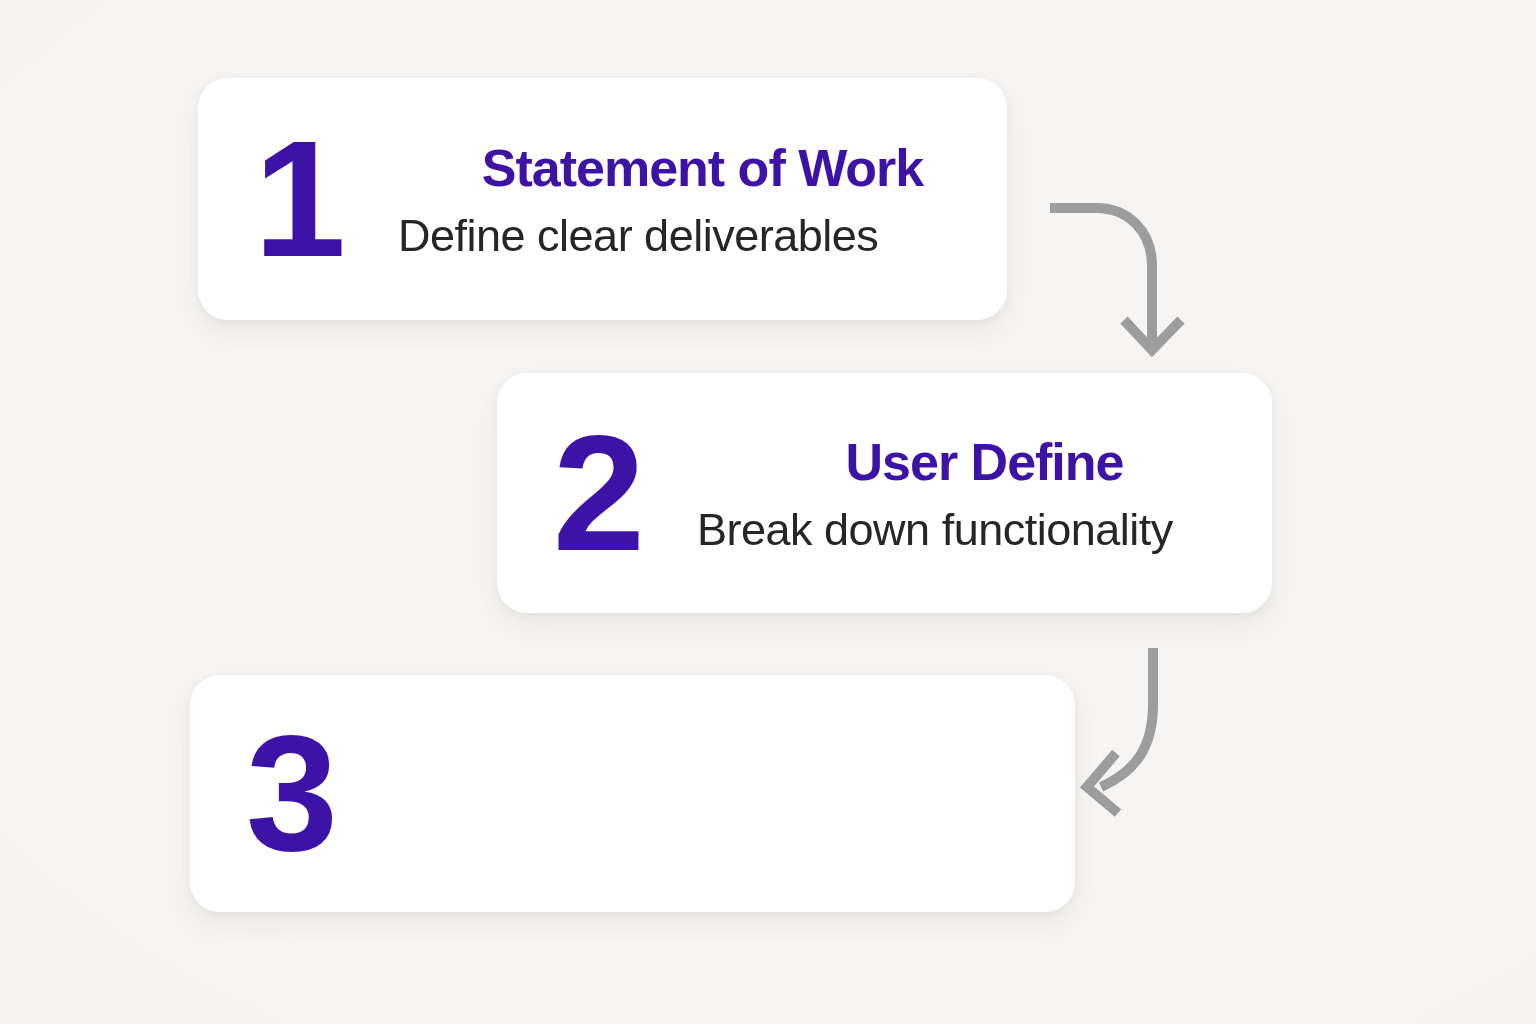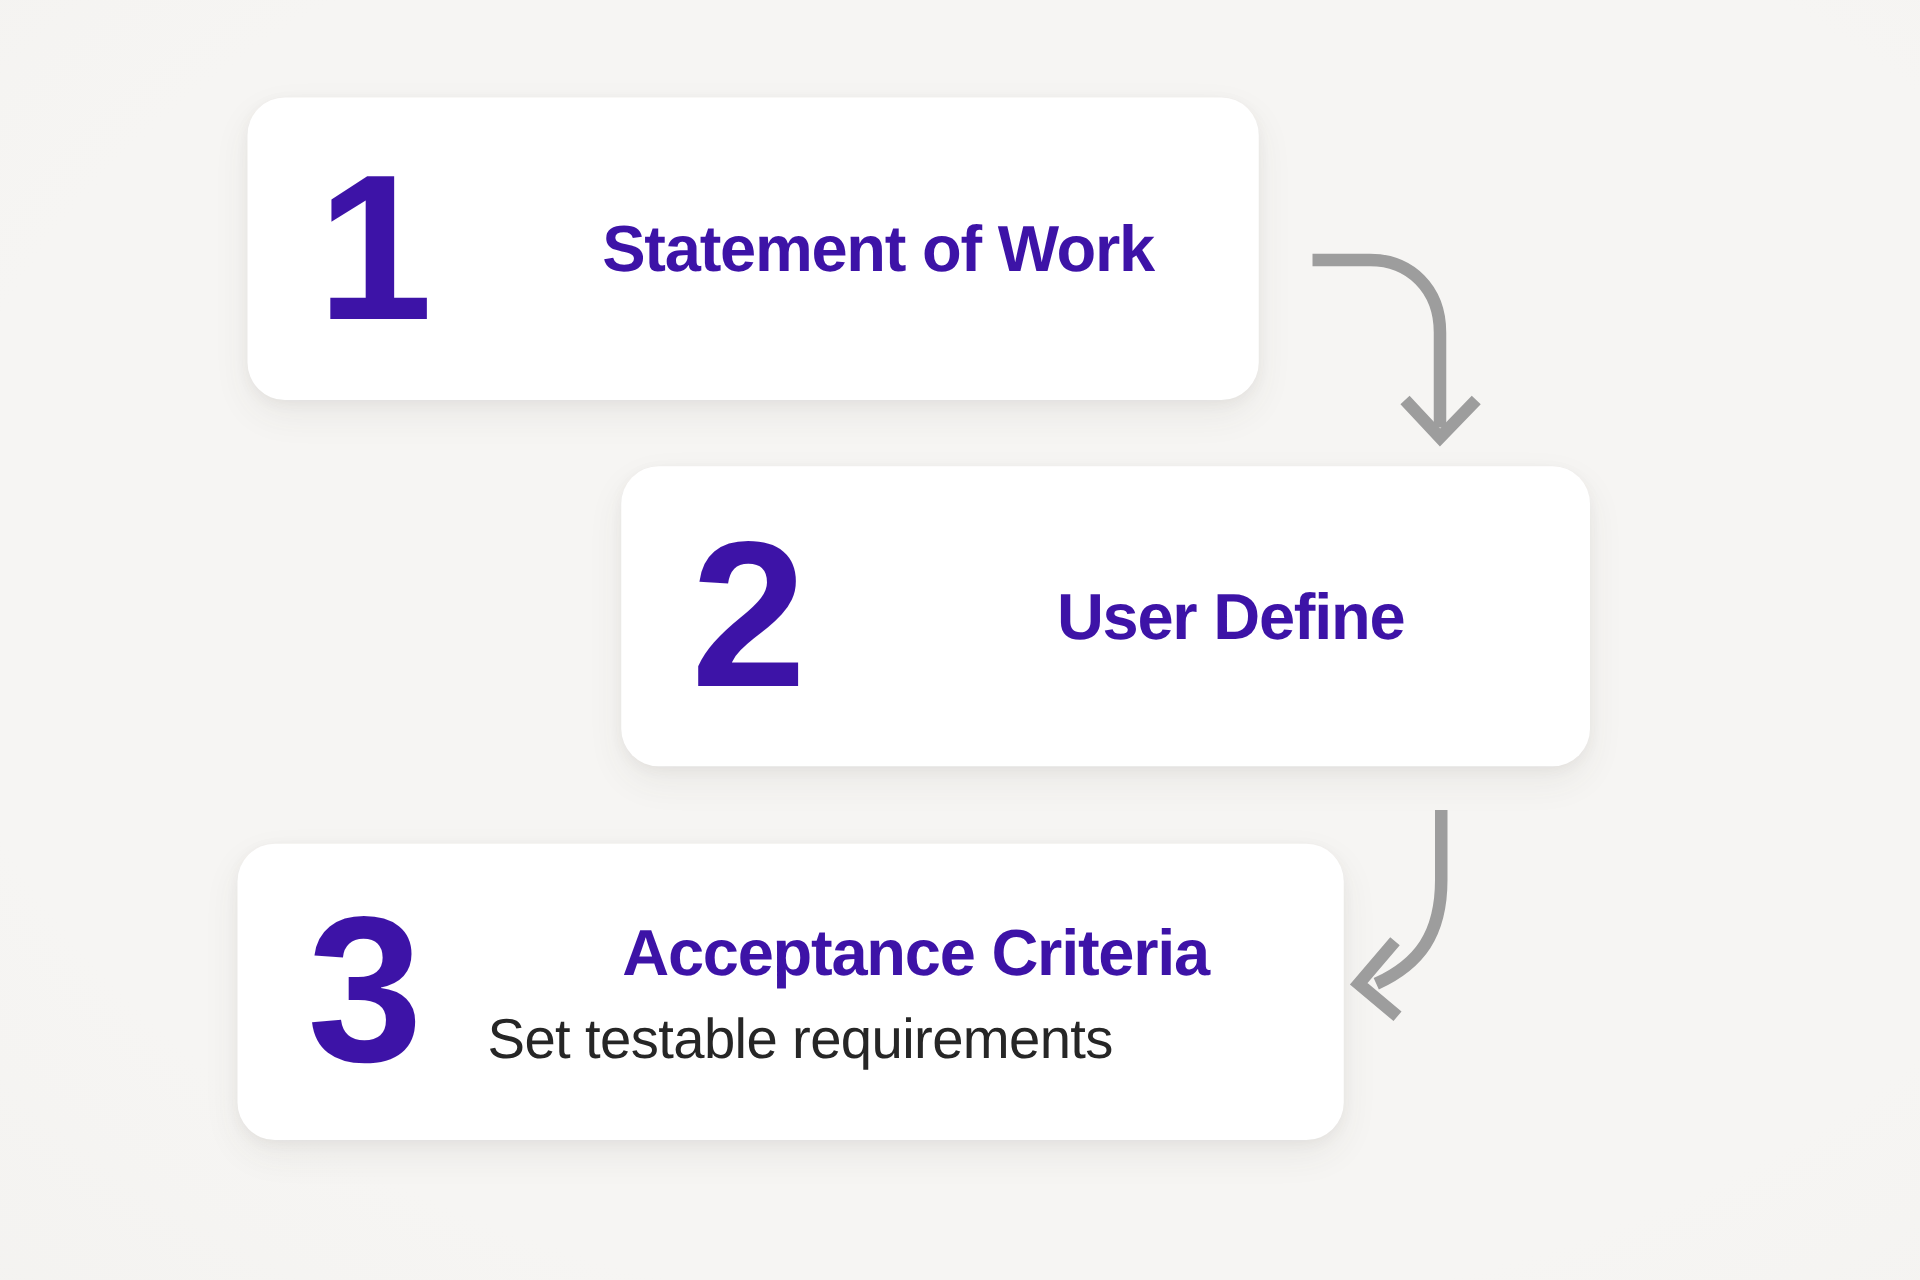--- a/index.html
+++ b/index.html
@@ -80,39 +80,37 @@
 <body>
 
 <div class="canvas">
 
   <section class="card card-1">
     <div class="step-num-col">
       <div class="step-num">1</div>
     </div>
     <div class="step-text-col">
       <h2 class="step-title">Statement of Work</h2>
+      <p class="step-subtitle">Define clear deliverables</p>
     </div>
   </section>
 
   <section class="card card-2">
     <div class="step-num-col">
       <div class="step-num">2</div>
     </div>
     <div class="step-text-col">
       <h2 class="step-title">User Define</h2>
+      <p class="step-subtitle">Break down functionality</p>
     </div>
   </section>
 
   <section class="card card-3">
     <div class="step-num-col">
       <div class="step-num">3</div>
-    </div>
-    <div class="step-text-col">
-      <h2 class="step-title">Acceptance Criteria</h2>
-      <p class="step-subtitle">Set testable requirements</p>
     </div>
   </section>
 
   <svg class="arrows-overlay" viewBox="0 0 1536 1024">
     <g>
       <path class="arrow-path" d="M 1050 208 L 1096 208 C 1128 208 1152 231 1152 266 L 1152 342"></path>
       <path class="arrow-path" d="M 1124 320 L 1152 350 L 1181 320"></path>
     </g>
     <g>
       <path class="arrow-path" d="M 1153 648 L 1153 704 C 1153 747 1136 771 1101 787"></path>

